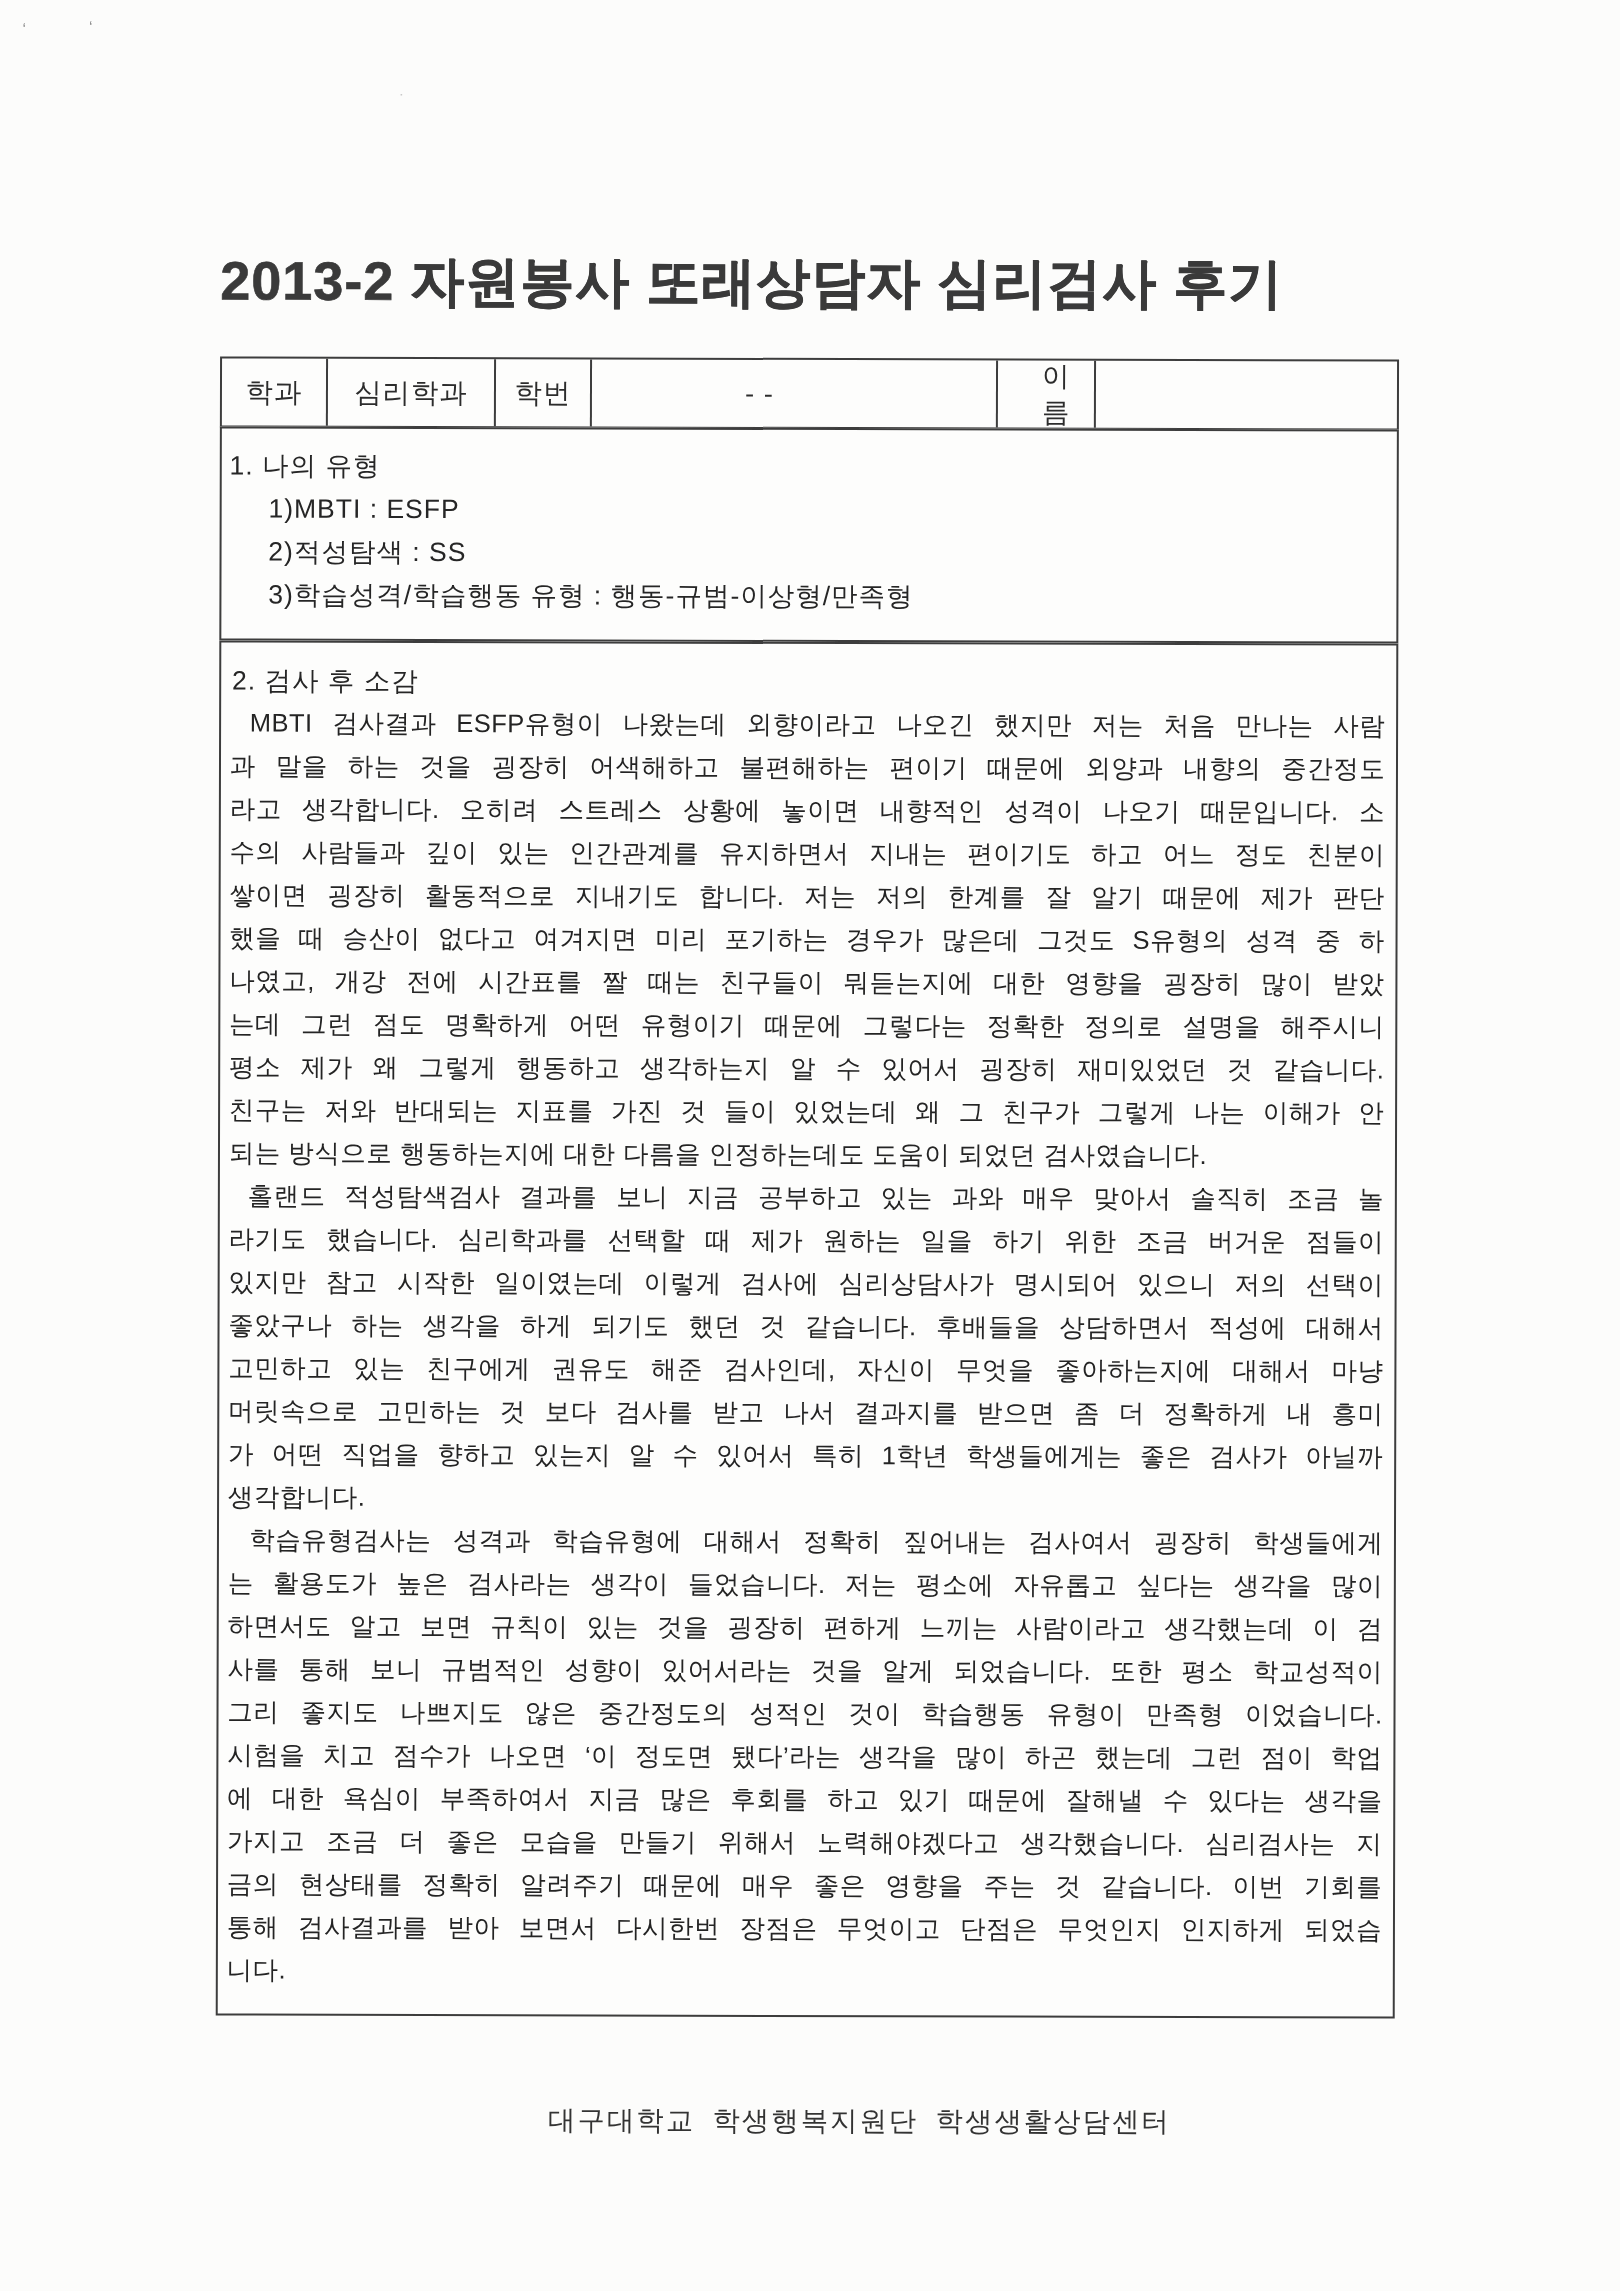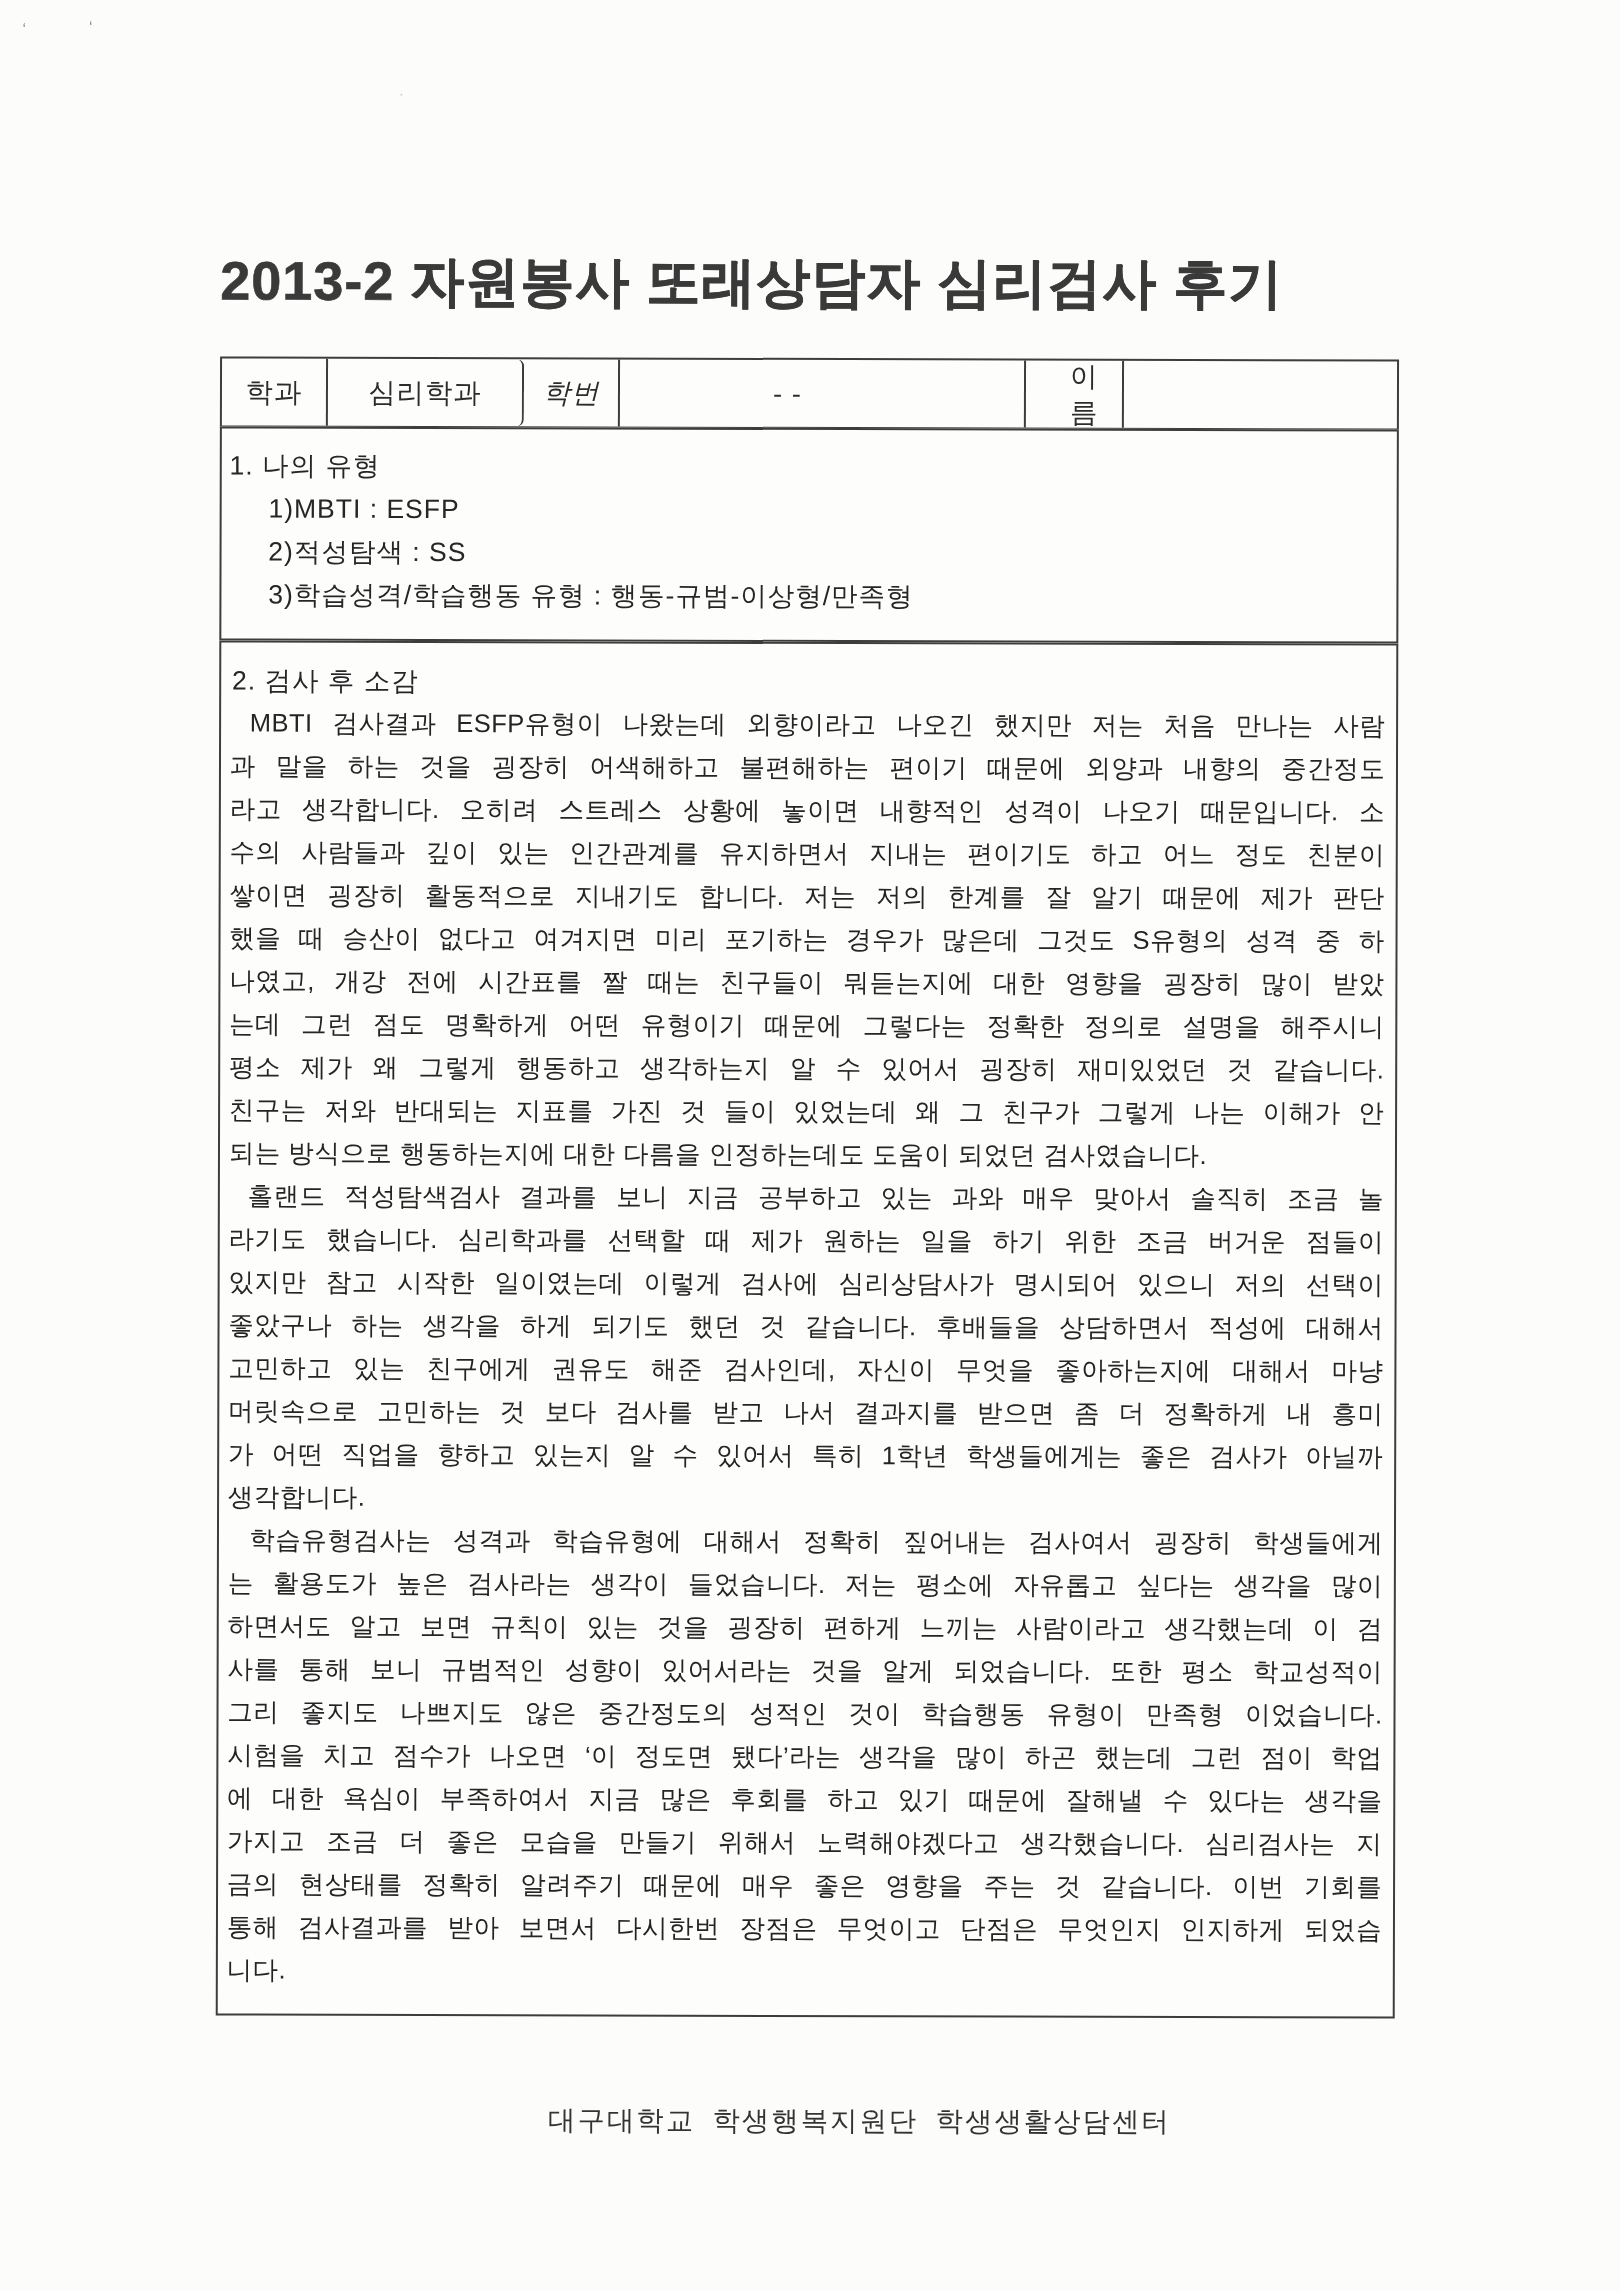--- a/index.html
+++ b/index.html
@@ -34,22 +34,22 @@
     background:#fdfdfc;
   }
   .info-table .cell{
     border-right:2px solid #3d3d3d;
     display:flex;align-items:center;justify-content:center;
     font-size:27.4px;color:#2c2c2c;box-sizing:border-box;
     letter-spacing:1px;
   }
   .info-table .cell:last-child{border-right:none;}
   .c-dept-label{width:106px;}
-  .c-dept-value{width:196px;border-right-width:2.9px !important;border-radius:7px;}
-  .c-id-label{width:96px;font-style:italic;}
+  .c-dept-value{width:168px;border-right-width:2.9px !important;}
+  .c-id-label{width:96px;}
   .c-id-value{width:406px;justify-content:flex-end;padding-right:69px;
     color:#9a9a9a;font-size:17.6px;letter-spacing:5.9px;border-right-width:2.9px !important;}
   .c-name-label{width:98px;padding-left:44px;}
   .c-name-value{flex:1;}
 
   .box{
     position:absolute;left:218px;width:1179px;
     border:2.9px solid #3d3d3d;box-sizing:border-box;background:#fdfdfc;
   }
   .box1{top:428px;height:214px;padding:15.7px 9.8px 0 7.8px;}

